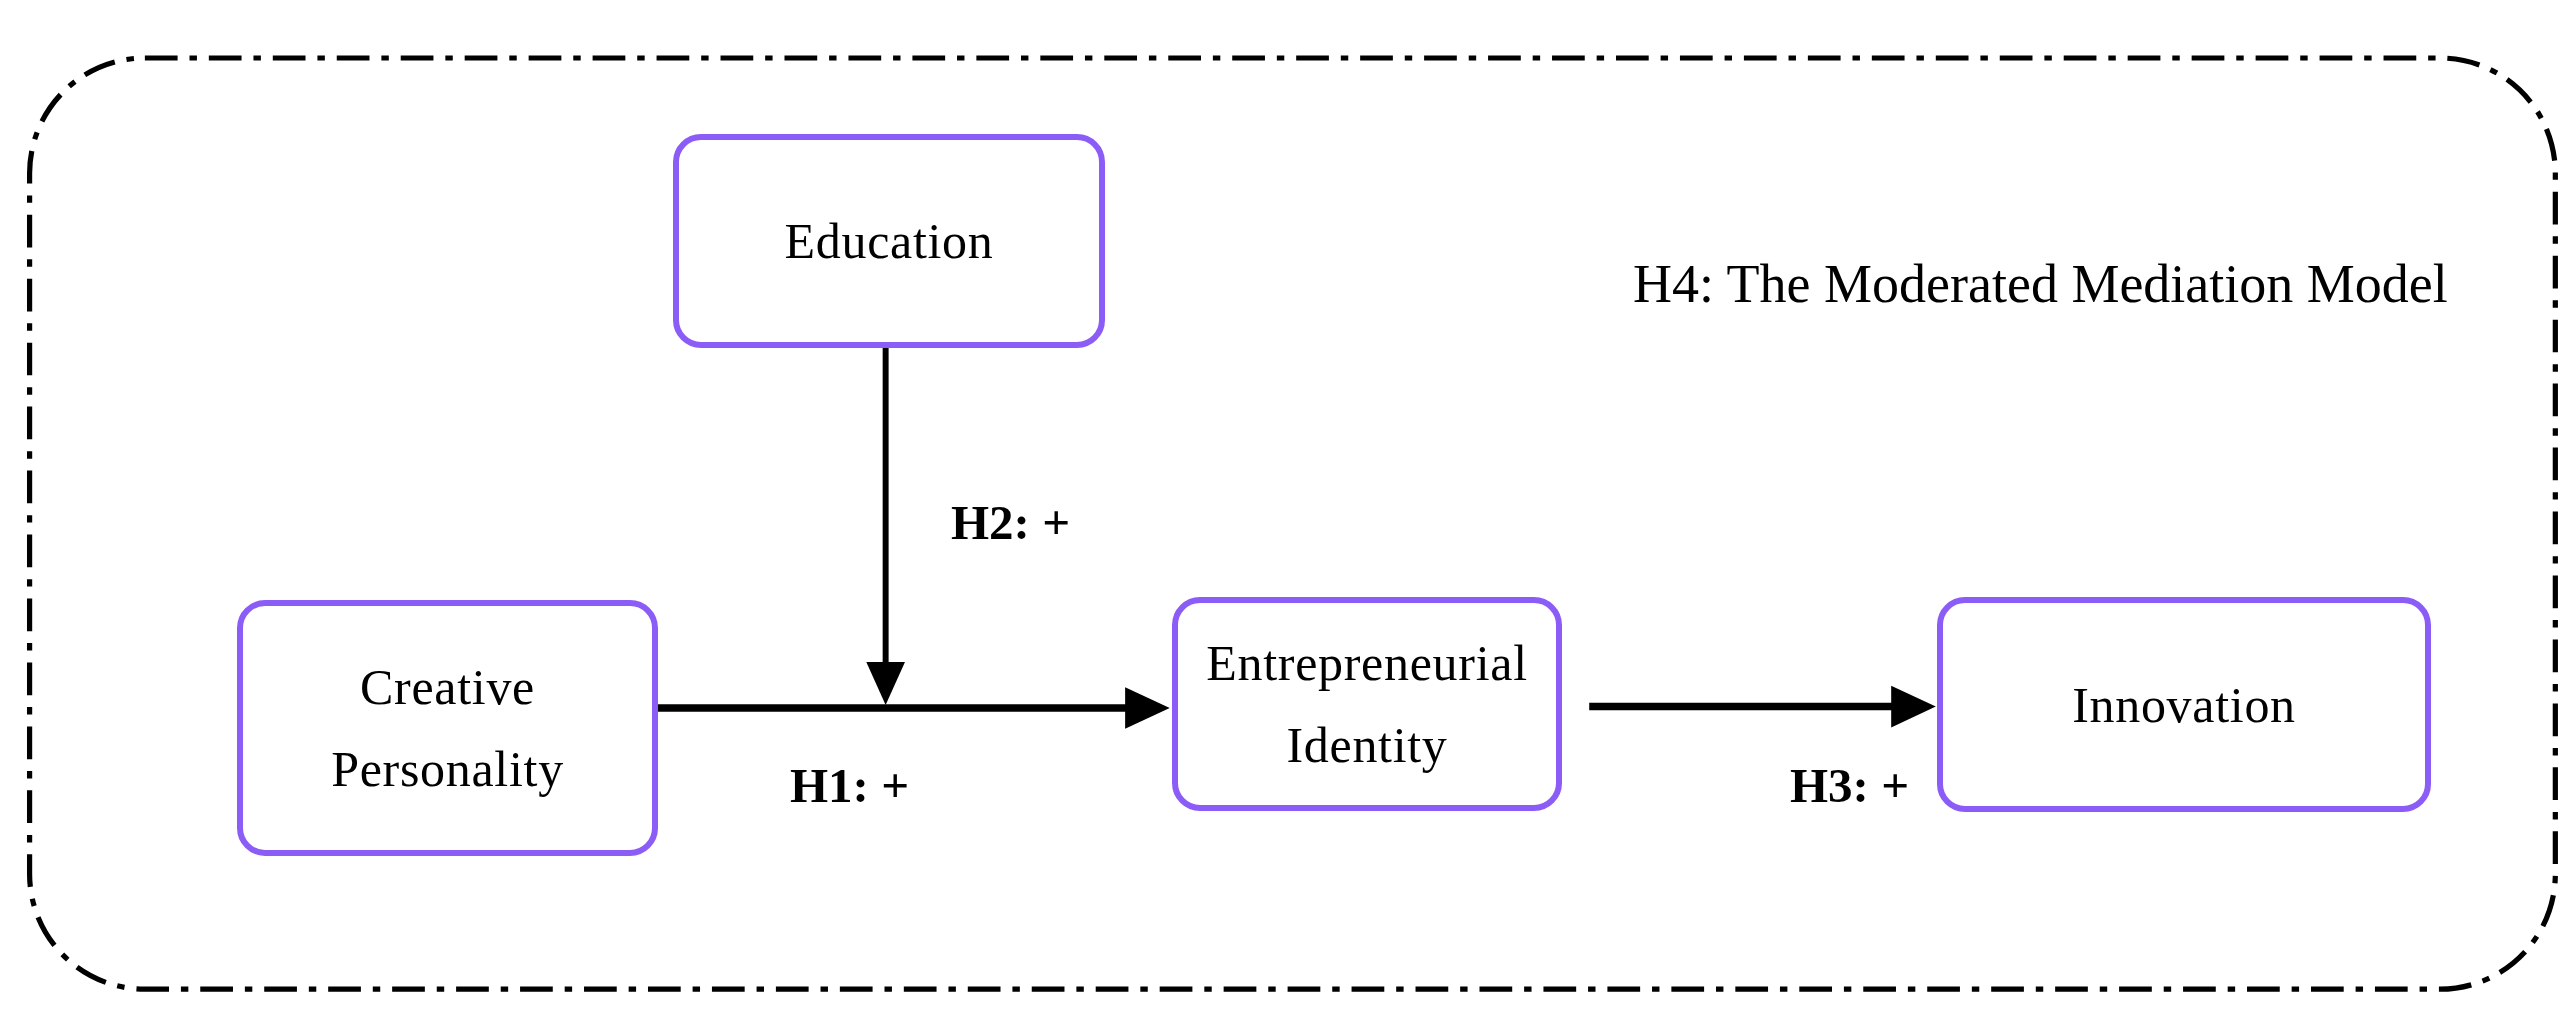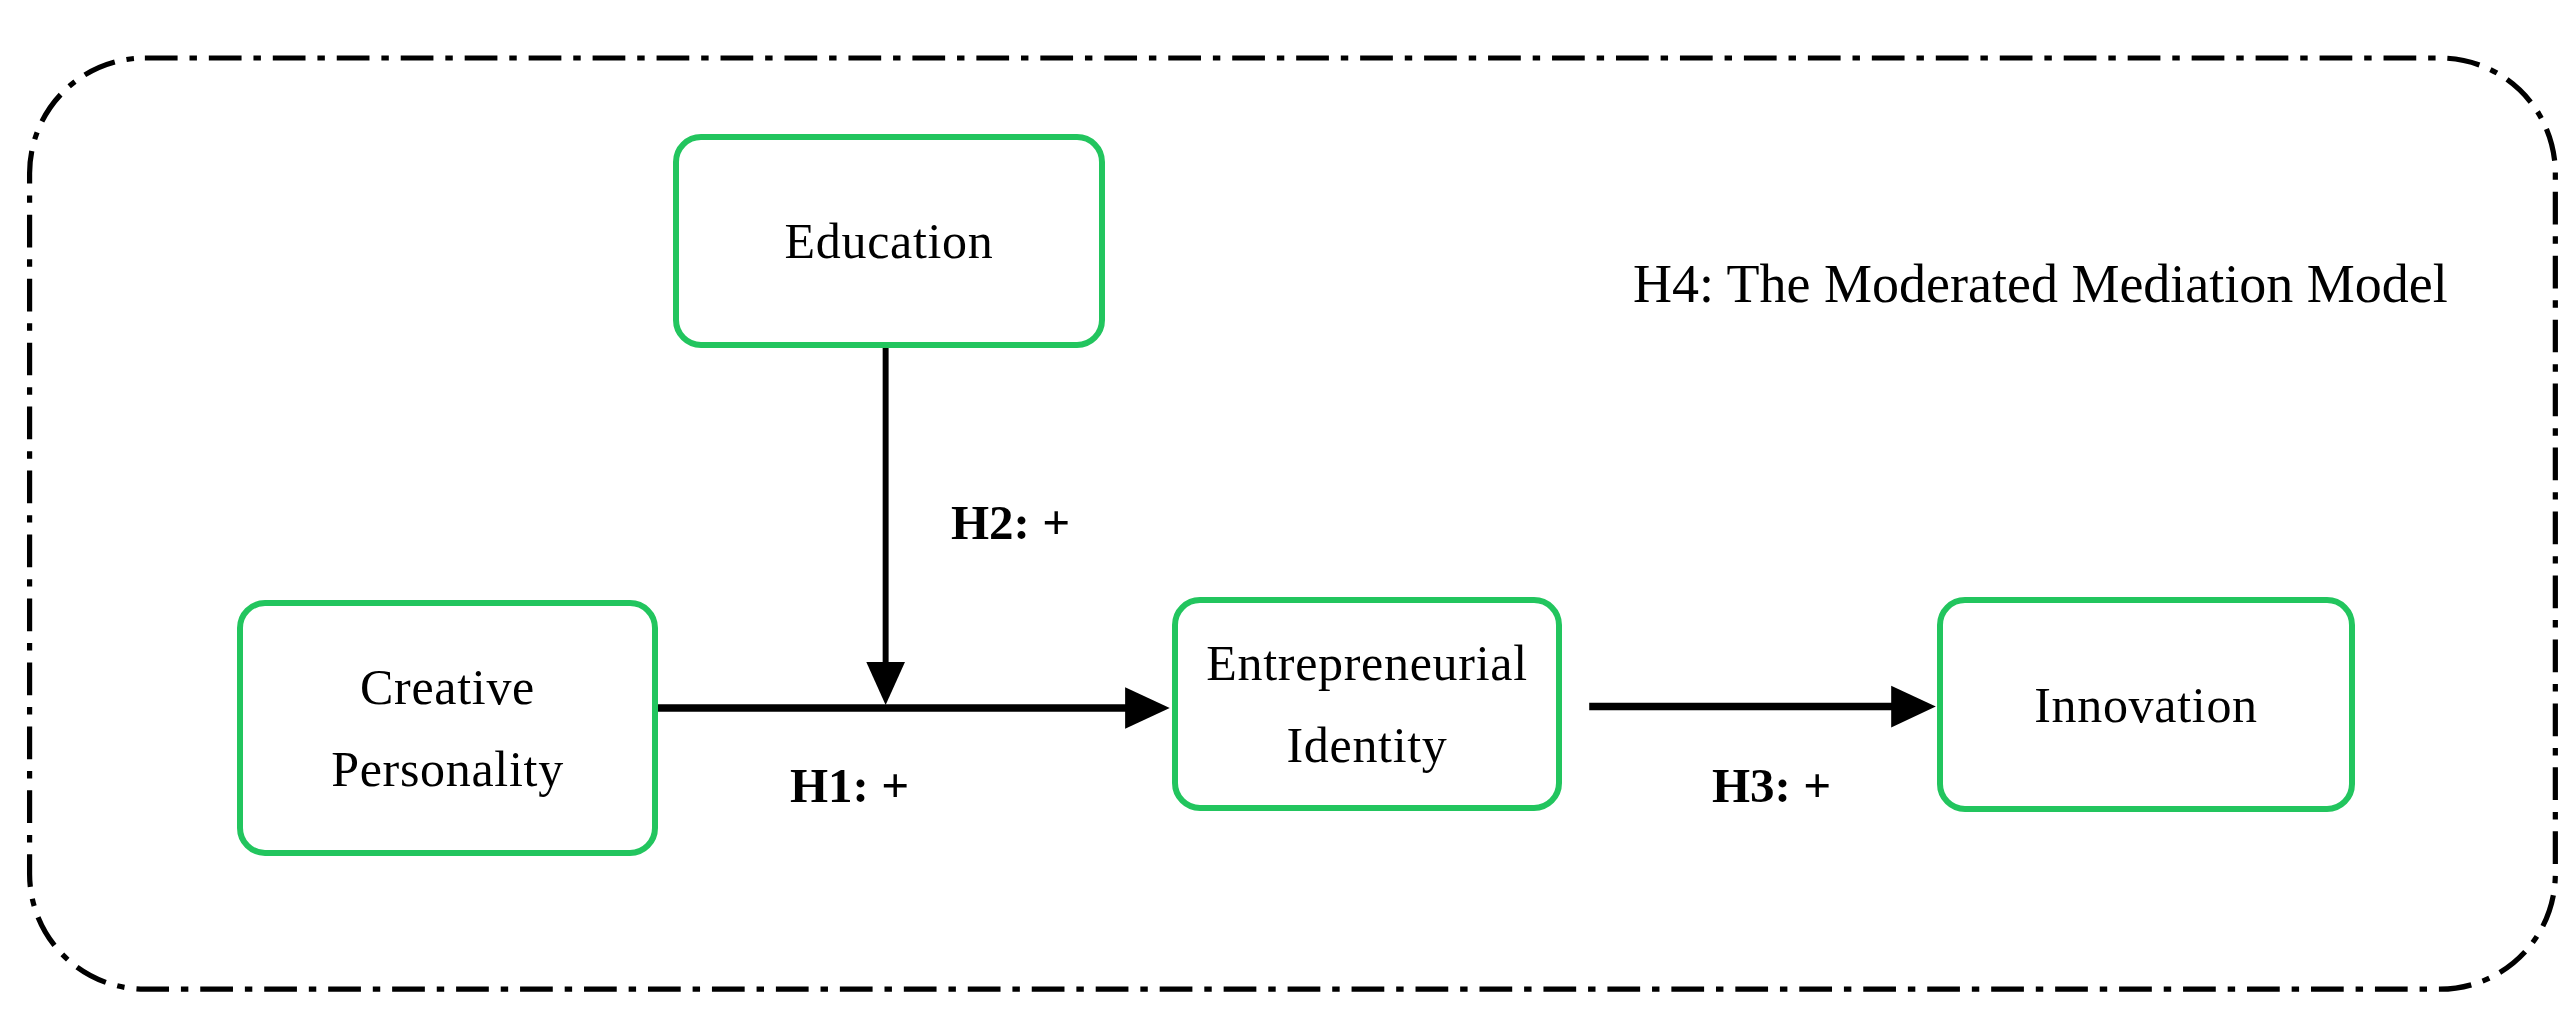--- a/index.html
+++ b/index.html
@@ -20,38 +20,38 @@
     position: absolute;
     left: 0;
     top: 0;
     width: 2576px;
     height: 1010px;
     pointer-events: none;
   }
   .node {
     position: absolute;
     box-sizing: border-box;
-    border: 6px solid #22c55e;
+    border: 6px solid #8b5cf6;
     border-radius: 28px;
     background: #ffffff;
     display: flex;
     align-items: center;
     justify-content: center;
     text-align: center;
   }
   .node-label {
     font-size: 50px;
     line-height: 82px;
     white-space: pre-line;
     letter-spacing: 0.7px;
   }
   .node-education            { left: 673px;  top: 134px; width: 432px; height: 214px; }
   .node-creative-personality { left: 237px;  top: 600px; width: 421px; height: 256px; }
   .node-entrepreneurial      { left: 1172px; top: 597px; width: 390px; height: 214px; }
-  .node-innovation           { left: 1937px; top: 597px; width: 418px; height: 215px; }
+  .node-innovation           { left: 1937px; top: 597px; width: 494px; height: 215px; }
 
   .diagram-title {
     position: absolute;
     left: 1633px;
     top: 253px;
     width: 752px;
     font-size: 54px;
     font-weight: normal;
     line-height: 63px;
     text-align: left;
@@ -59,21 +59,21 @@
   }
   .edge-label {
     position: absolute;
     font-size: 49px;
     font-weight: bold;
     line-height: 52px;
     white-space: nowrap;
   }
   .edge-label-h1 { left: 790px; top: 760px; }
   .edge-label-h2 { left: 951px; top: 497px;  }
-  .edge-label-h3 { left: 1712px; top: 760px; }
+  .edge-label-h3 { left: 1790px; top: 760px; }
 </style>
 </head>
 <body>
 
 <div class="canvas">
 
   <svg class="svg-layer" viewBox="0 0 3462 1358" xmlns="http://www.w3.org/2000/svg">
 
     <rect x="39" y="78" width="3396" height="1252" rx="155" ry="155" fill="none" stroke="#000000" stroke-width="7" stroke-dasharray="44 16 10 16"></rect>
 

